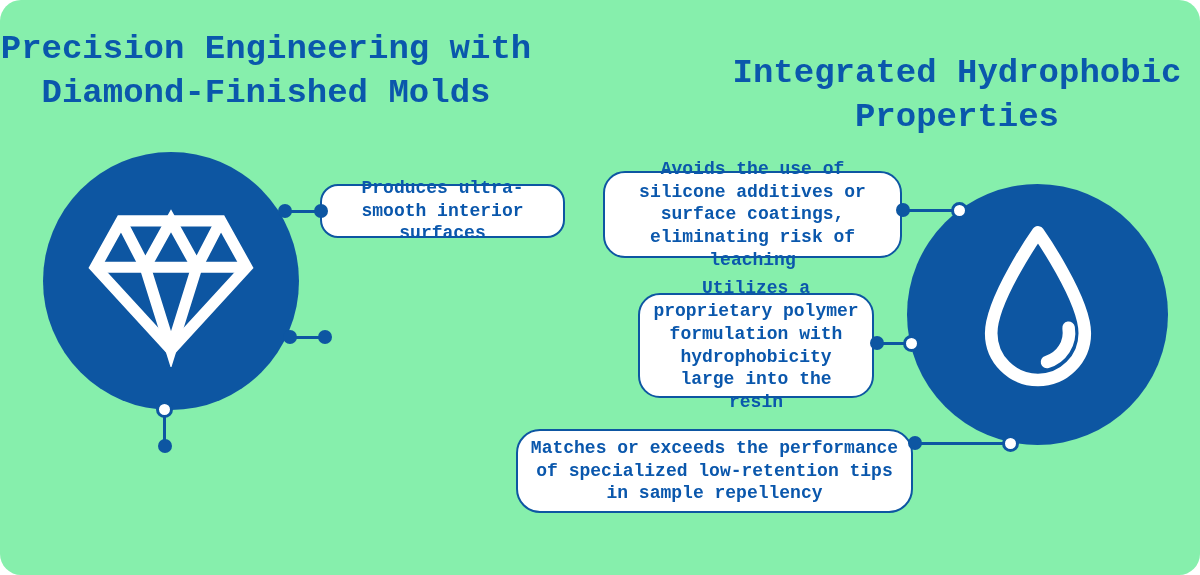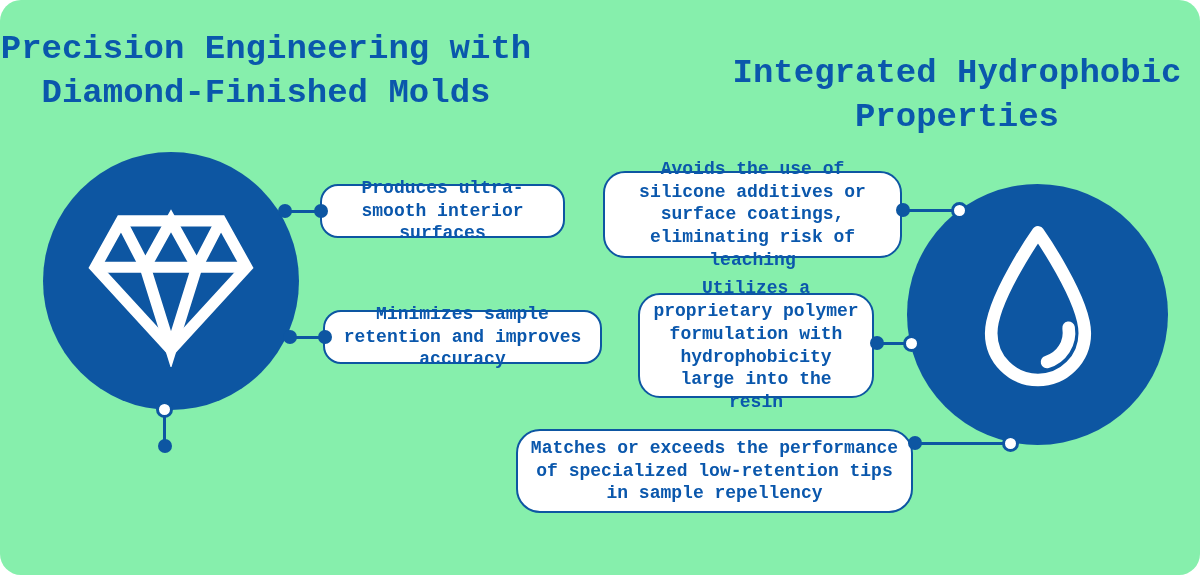--- a/index.html
+++ b/index.html
@@ -50,23 +50,20 @@
     </svg>
   </div>
 
   <div class="callout" style="left:320px;top:184px;width:245px;height:54px;border-radius:18px;">
     <span>Produces ultra-smooth interior surfaces</span>
   </div>
   <div class="conn-line" style="left:285px;top:210px;width:37px;height:3px;"></div>
   <div class="dot" style="left:278px;top:204px;"></div>
   <div class="dot" style="left:314px;top:204px;"></div>
 
-  <div class="callout" style="left:323px;top:310px;width:279px;height:54px;border-radius:18px;">
-    <span>Minimizes sample retention and improves accuracy</span>
-  </div>
   <div class="conn-line" style="left:289px;top:336px;width:37px;height:3px;"></div>
   <div class="dot" style="left:283px;top:330px;"></div>
   <div class="dot" style="left:318px;top:330px;"></div>
 
   <div class="conn-line" style="left:163px;top:410px;width:3px;height:37px;"></div>
   <div class="dot-hollow" style="left:156px;top:401px;"></div>
   <div class="dot" style="left:158px;top:439px;"></div>
 
   <h1 class="title" style="left:702px;top:36px;width:478px;margin:16px;">Integrated Hydrophobic Properties</h1>
 

